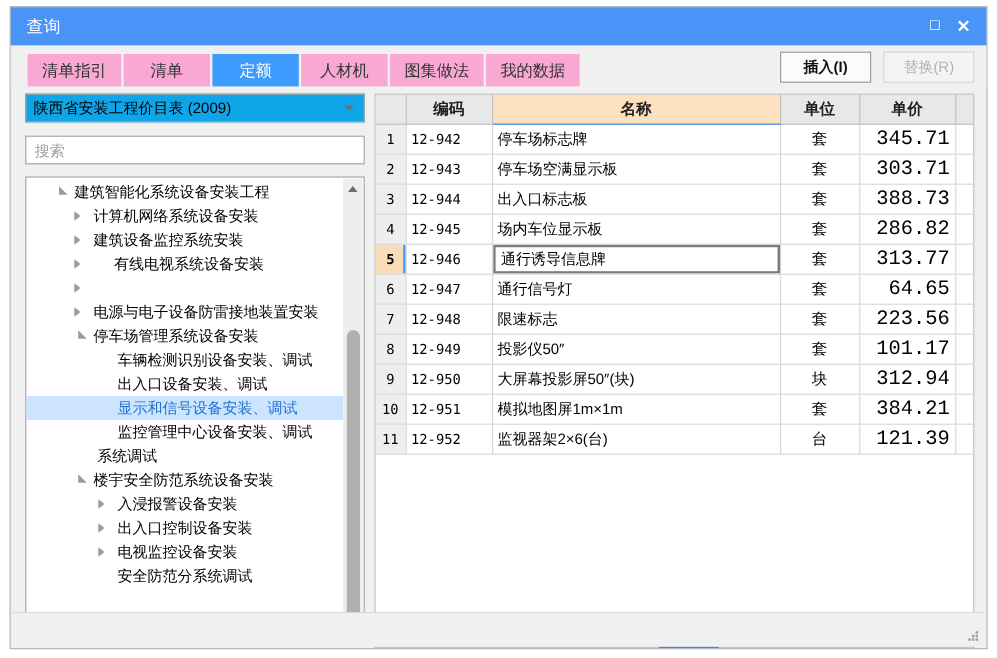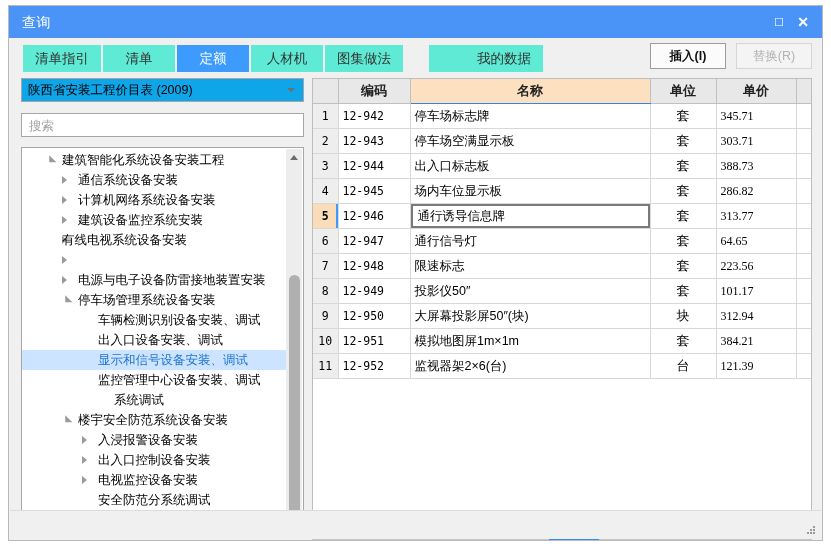--- a/index.html
+++ b/index.html
@@ -67,21 +67,21 @@
     top: 32px;
     width: 100%;
     height: 36px;
     background: #f0f0f0;
   }
   .tab {
     position: absolute;
     top: 7px;
     height: 27px;
     line-height: 27px;
-    background: #5eead4;
+    background: #f9a8d4;
     color: #333;
     font-size: 13.5px;
     text-align: center;
     cursor: pointer;
     user-select: none;
   }
   .tab.active {
     background: #3d9bfd;
     color: #ffffff;
   }
@@ -311,21 +311,21 @@
     padding: 0;
   }
   tr.sel td.c-idx {
     background: #fbdcb8;
     font-weight: bold;
     box-shadow: inset -2px 0 0 #3d9bfd;
   }
   td.c-code { font-family: "DejaVu Sans Mono", monospace; font-size: 11.5px; }
   td.c-name { position: relative; }
   td.c-unit { text-align: center; font-size: 13px; }
-  td.c-price { text-align: left; font-family: Liberation Serif, serif; font-size: 12px; padding-right: 7px; }
+  td.c-price { text-align: right; font-family: Liberation Mono, monospace; font-size: 17px; padding-right: 7px; }
   td.c-pad { border-right: none; }
   th.c-pad { border-right: none; background: #ffffff; border-bottom: 1px solid #c0c0c0;}
 
   .cell-focus {
     position: absolute;
     left: 0; top: 0; right: 0; bottom: 0;
     border: 2px solid #7a7a7a;
     pointer-events: none;
     box-sizing: border-box;
   }
@@ -393,21 +393,21 @@
 
 <div id="window">
 
   <div id="titlebar">
     <div id="title-text">查询</div>
     <div class="winbtn" id="btn-max">☐</div>
     <div class="winbtn" id="btn-close">✕</div>
   </div>
 
   <div id="tabstrip">
-      <div class="tab" style="left: 420px; width: 78px; padding-left: 36px;"><span>我的数据</span></div>
+      <div class="tab" style="left: 396px; width: 78px;"><span>我的数据</span></div>
       <div class="tab" style="left: 316px; width: 78px;"><span>图集做法</span></div>
       <div class="tab" style="left: 242px; width: 72px;"><span>人材机</span></div>
       <div class="tab active" style="left: 168px; width: 72px;"><span>定额</span></div>
       <div class="tab" style="left: 94px; width: 72px;"><span>清单</span></div>
       <div class="tab" style="left: 14px; width: 78px;"><span>清单指引</span></div>
     <div class="topbtn" id="btn-insert">插入(I)</div>
     <div class="topbtn disabled" id="btn-replace">替换(R)</div>
   </div>
 
   <div id="content">
@@ -424,33 +424,29 @@
       </div>
 
       <div id="treewrap">
         <div id="treelist">
             <div class="tnode">
               <span class="arr expanded" style="left: 24px;"></span>
               <span class="tlabel" style="left: 40px;">建筑智能化系统设备安装工程</span>
             </div>
             <div class="tnode">
               <span class="arr collapsed" style="left: 40px;"></span>
-              <span class="tlabel" style="left: 56px;">通信系统设备安装</span>
-            </div>
-            <div class="tnode">
-              <span class="arr collapsed" style="left: 40px;"></span>
               <span class="tlabel" style="left: 56px;">计算机网络系统设备安装</span>
             </div>
             <div class="tnode">
               <span class="arr collapsed" style="left: 40px;"></span>
               <span class="tlabel" style="left: 56px;">建筑设备监控系统安装</span>
             </div>
             <div class="tnode">
               <span class="arr collapsed" style="left: 40px;"></span>
-              <span class="tlabel" style="left: 40px;">有线电视系统设备安装</span>
+              <span class="tlabel" style="left: 73px;">有线电视系统设备安装</span>
             </div>
             <div class="tnode">
               <span class="arr collapsed" style="left: 40px;"></span>
             </div>
             <div class="tnode">
               <span class="arr collapsed" style="left: 40px;"></span>
               <span class="tlabel" style="left: 56px;">电源与电子设备防雷接地装置安装</span>
             </div>
             <div class="tnode">
               <span class="arr expanded" style="left: 40px;"></span>
@@ -462,21 +458,21 @@
             <div class="tnode">
               <span class="tlabel" style="left: 76px;">出入口设备安装、调试</span>
             </div>
             <div class="tnode sel">
               <span class="tlabel" style="left: 76px;">显示和信号设备安装、调试</span>
             </div>
             <div class="tnode">
               <span class="tlabel" style="left: 76px;">监控管理中心设备安装、调试</span>
             </div>
             <div class="tnode">
-              <span class="tlabel" style="left: 92px;">系统调试</span>
+              <span class="tlabel" style="left: 59px;">系统调试</span>
             </div>
             <div class="tnode">
               <span class="arr expanded" style="left: 40px;"></span>
               <span class="tlabel" style="left: 56px;">楼宇安全防范系统设备安装</span>
             </div>
             <div class="tnode">
               <span class="arr collapsed" style="left: 60px;"></span>
               <span class="tlabel" style="left: 76px;">入浸报警设备安装</span>
             </div>
             <div class="tnode">

